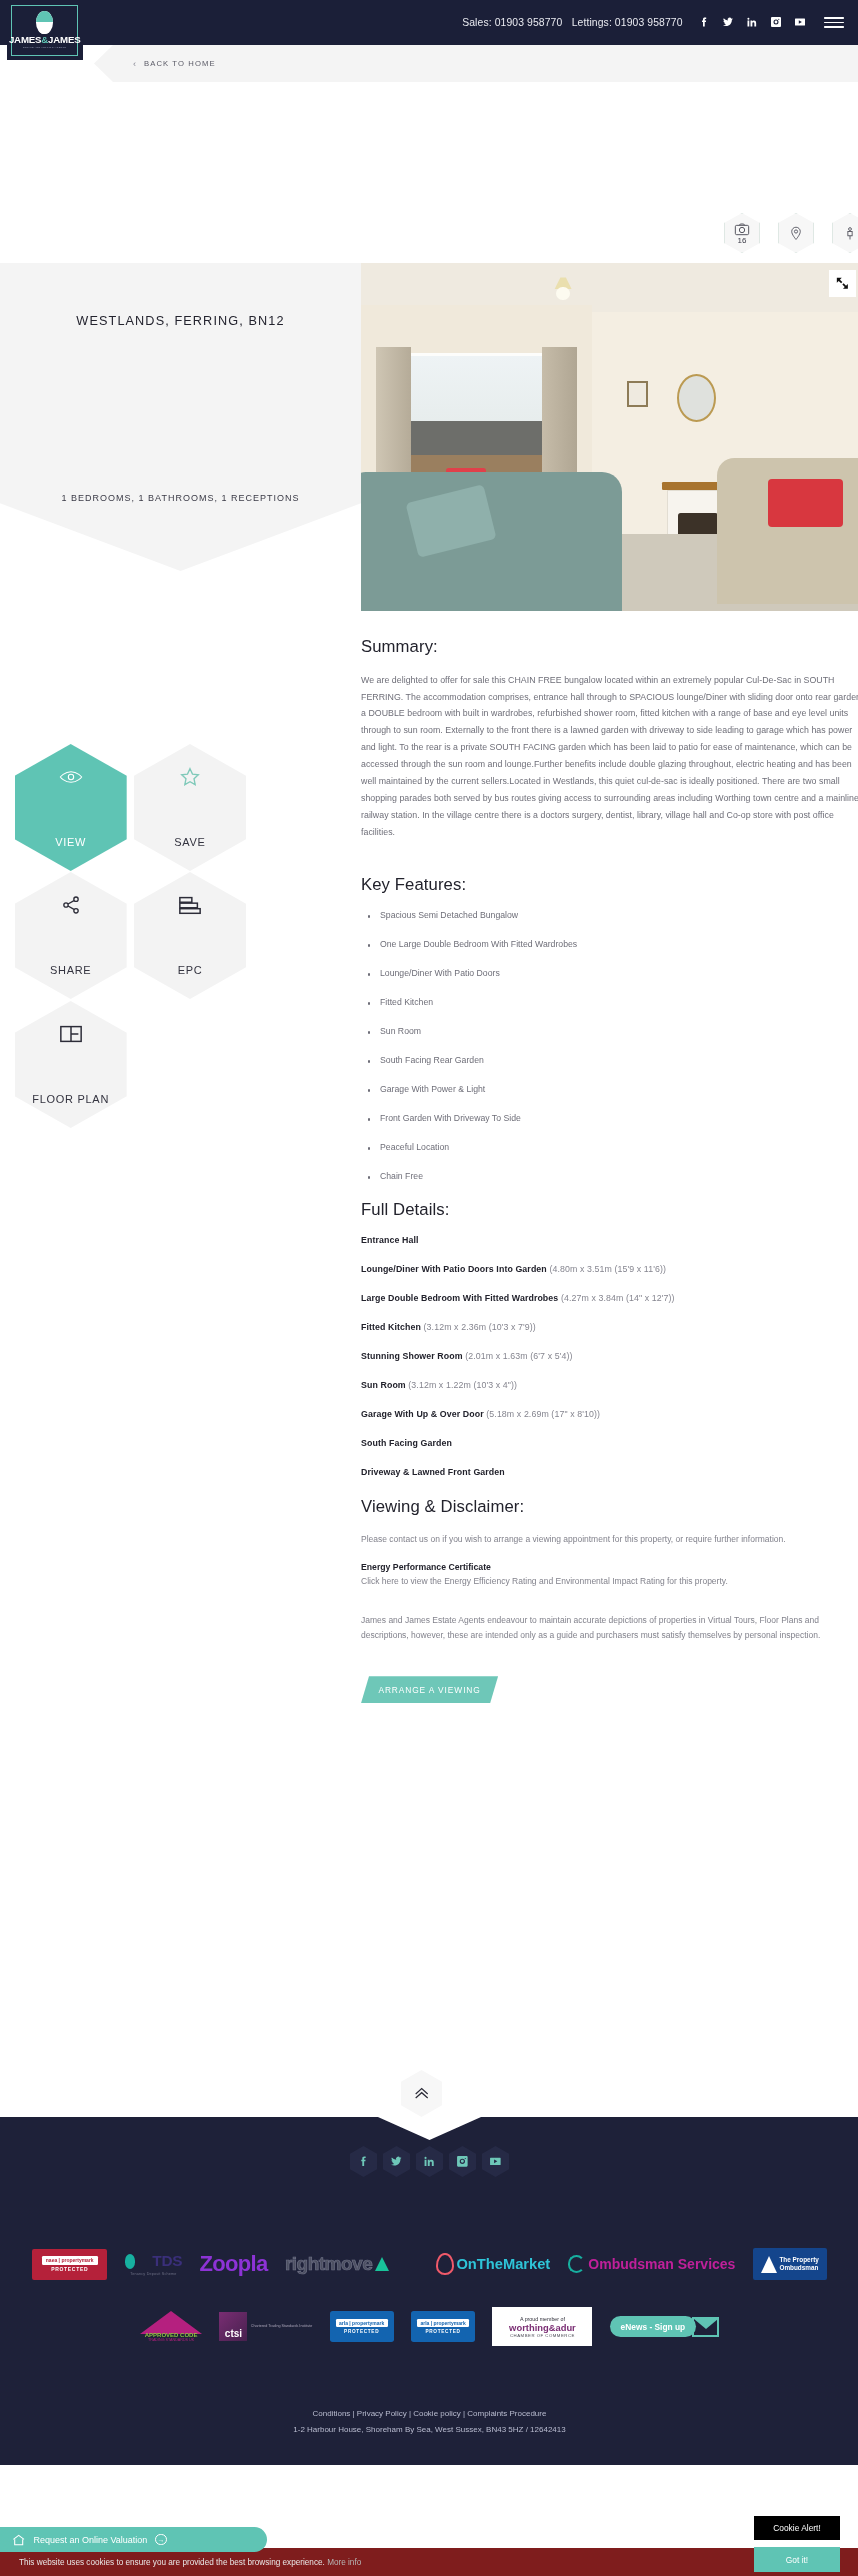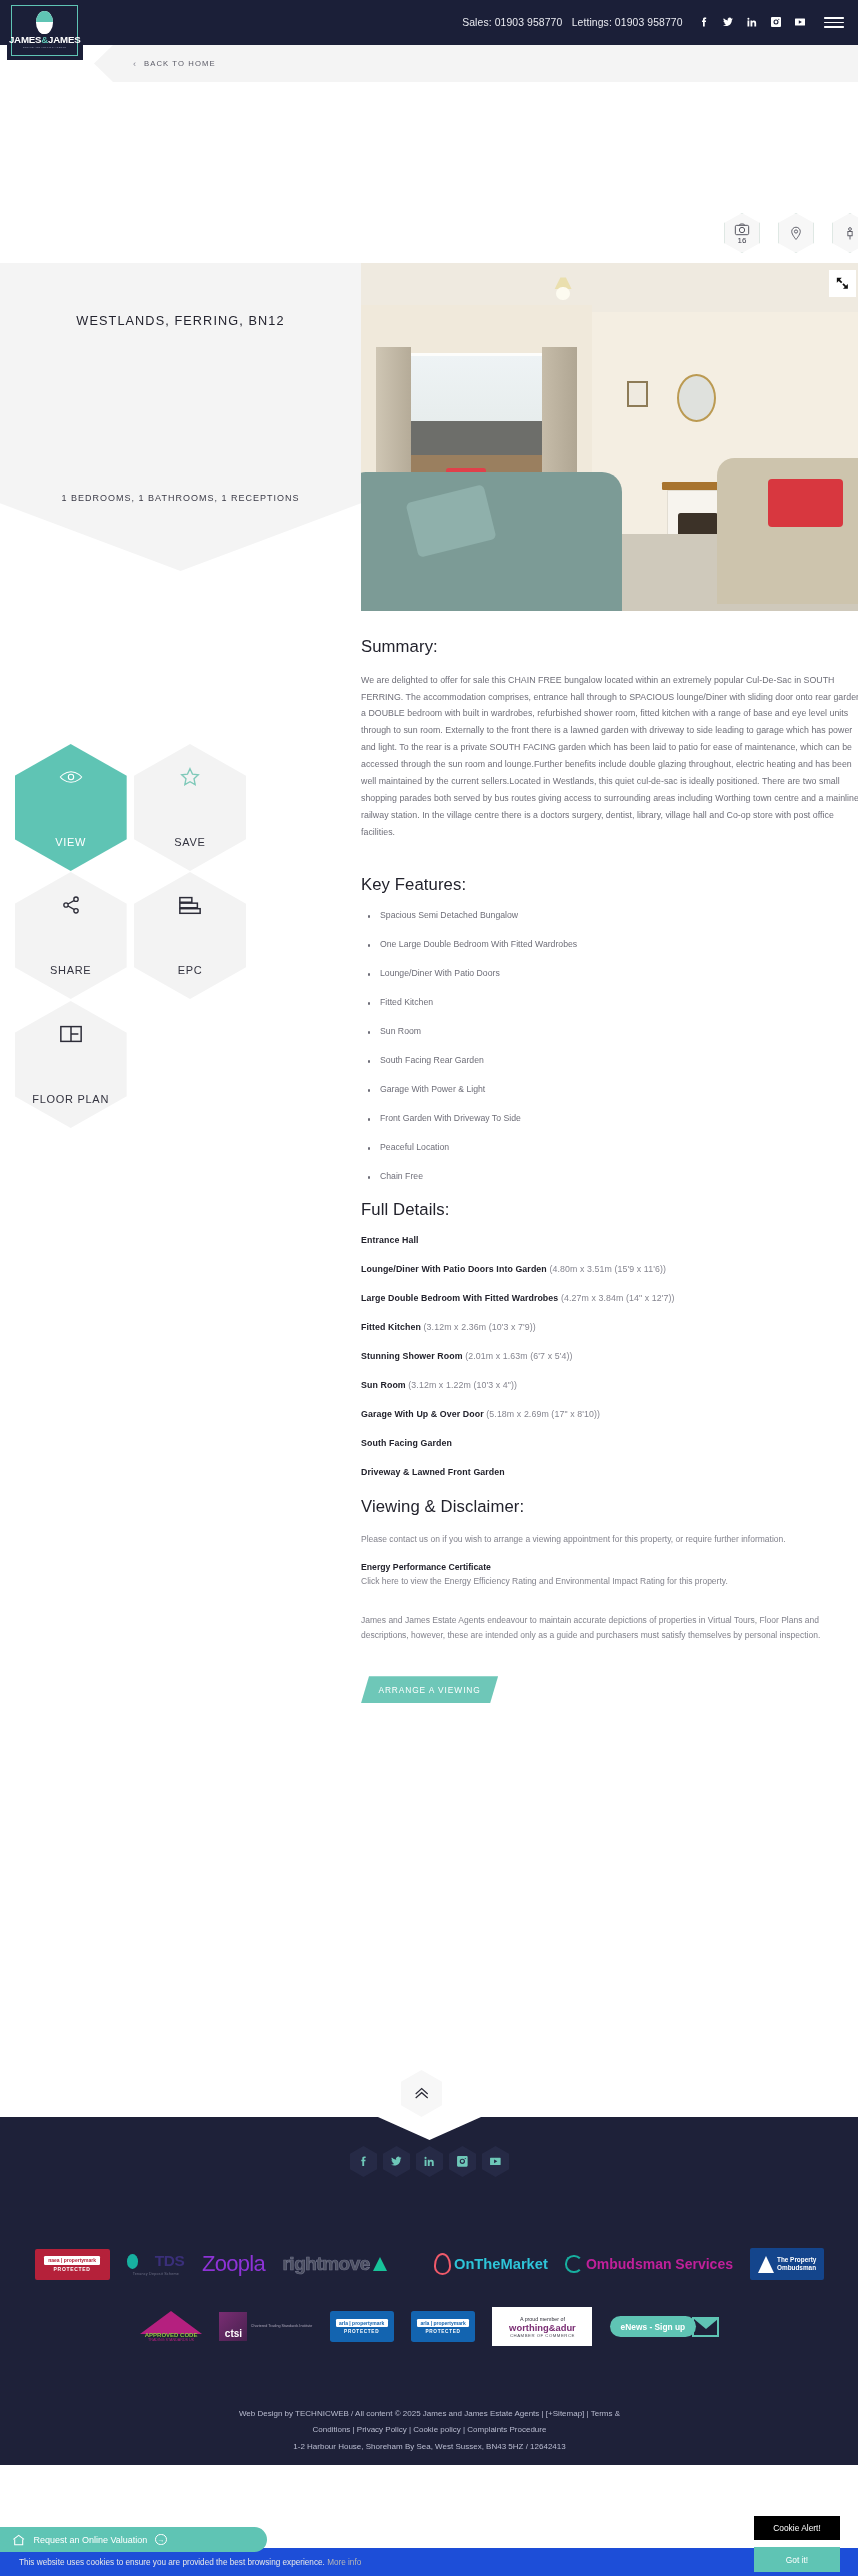--- a/index.html
+++ b/index.html
@@ -151,21 +151,21 @@
   .bdg { display:flex; align-items:center; justify-content:center; }
   .b-naea { width:75px; height:31px; background:#b5213a; border-radius:2px; display:flex; flex-direction:column;
             align-items:center; justify-content:center; gap:1.3px; }
   .b-naea .top { background:#fff; color:#b5213a; font-size:5px; font-weight:700; padding:1.3px 4px; border-radius:1.3px; }
   .b-naea .bot { color:#fff; font-size:5px; letter-spacing:0.7px; font-weight:700; }
   .b-tds { display:flex; flex-direction:column; align-items:center; }
   .b-tds .rw { display:flex; align-items:center; gap:17px; }
   .b-tds .dot { width:10.7px; height:14.7px; border-radius:50%; background:#17b0a0; }
   .b-tds .tx { color:#3a2f7a; font-size:15.4px; font-weight:700; letter-spacing:-0.3px; }
   .b-tds .sub { color:#6d6f85; font-size:3.7px; letter-spacing:0.2px; margin-top:1.3px; }
-  .b-zoopla { color:#8d33d6; font-size:22px; font-weight:400; letter-spacing:-0.7px; }
+  .b-zoopla { color:#8d33d6; font-size:22px; font-weight:700; letter-spacing:-0.7px; }
   .b-rm { display:flex; align-items:center; gap:2.7px; }
   .b-rm .tx { color:#4d5062; font-size:19px; font-weight:700; letter-spacing:-0.5px; -webkit-text-stroke:0.7px #6e7186; }
   .b-rm .ar { width:0;height:0;border-left:7.4px solid transparent;border-right:7.4px solid transparent;border-bottom:14.7px solid #18c39a; }
   .b-otm { display:flex; align-items:center; gap:2.7px;padding-left:30px; }
   .b-otm .pin { width:17.4px; height:21.4px; border:2px solid #f05a6a; border-radius:50% 50% 50% 50%/60% 60% 40% 40%; }
   .b-otm .tx { color:#2ec4d8; font-size:14.7px; font-weight:700; }
   .b-omb { display:flex; align-items:center; gap:3.3px; }
   .b-omb .cc { width:17.4px; height:17.4px; border:2.7px solid #17b0a0; border-radius:50%; border-right-color:transparent; }
   .b-omb .tx { color:#c0209a; font-size:14px; font-weight:700; }
   .b-tpo { width:74px; height:32px; background:#14458c; border-radius:2px; display:flex; align-items:center; gap:2.7px; padding:0 4px; }
@@ -196,21 +196,21 @@
            font-size:8px; line-height:2.05; }
 
   
   .valu { position:absolute; top:2527px; left:0; width:267px; height:25.4px; background:#5fc4b4;
           border-radius:0 12.7px 12.7px 0; display:flex; align-items:center; gap:8px; padding-left:12px; z-index:40; cursor:pointer; }
   .valu .home { width:13.4px; height:12px; }
   .valu .home svg { width:13.4px; height:12px; stroke:#fff; fill:none; stroke-width:1.6; }
   .valu .tx { color:#fff; font-size:9px; }
   .valu .arr { width:11.4px; height:11.4px; border:1px solid #fff; border-radius:50%; display:flex;
                align-items:center; justify-content:center; color:#fff; font-size:6.7px; }
-  .cookie { position:absolute; top:2548px; left:0; width:859px; height:28px; background:#1d4ed8; z-index:39;
+  .cookie { position:absolute; top:2548px; left:0; width:859px; height:28px; background:#7f1d1d; z-index:39;
             display:flex; align-items:center; }
   .cookie .tx { color:#e8e8e8; font-size:8.2px; margin-left:19px; }
   .cookie .tx a { color:#b6b6b6; text-decoration:none; }
   .cal { position:absolute; top:2516px; left:754px; width:86px; height:24px; background:#000;
          display:flex; align-items:center; justify-content:center; color:#fff; font-size:8.4px; z-index:41; }
   .gotit { position:absolute; top:2547px; left:754px; width:86px; height:25.4px; background:#5fc4b4;
            display:flex; align-items:center; justify-content:center; color:#fff; font-size:8.4px; z-index:41; cursor:pointer; }
 </style>
 </head>
 <body>
@@ -519,21 +519,20 @@
         <div class="m">worthing&amp;adur</div>
         <div class="c">CHAMBER OF COMMERCE</div>
       </div>
       <div class="bdg b-enews">
         <div class="pill">eNews - Sign up</div>
         <div class="env"></div>
       </div>
     </div>
 
     <div class="fcopy">
-      <div>Web Design by TECHNICWEB / All content © 2025 James and James Estate Agents | [+Sitemap] | Terms &amp;</div>
       <div>Conditions | Privacy Policy | Cookie policy | Complaints Procedure</div>
       <div>1-2 Harbour House, Shoreham By Sea, West Sussex, BN43 5HZ / 12642413</div>
     </div>
   </div>
 
   <div class="valu">
     <span class="home"><svg viewBox="0 0 20 18">
           <path d="M2 8l8-6 8 6"></path>
           <path d="M4 8v8h12V8"></path>
         </svg></span>

